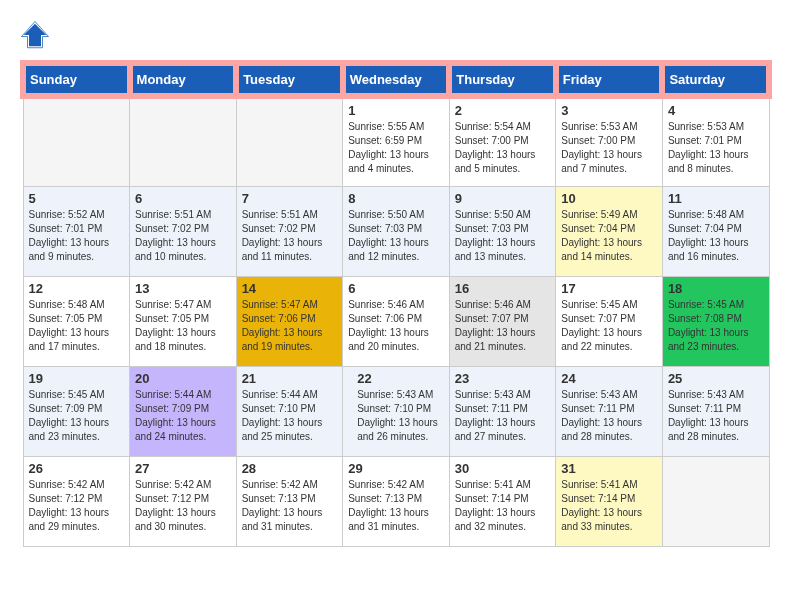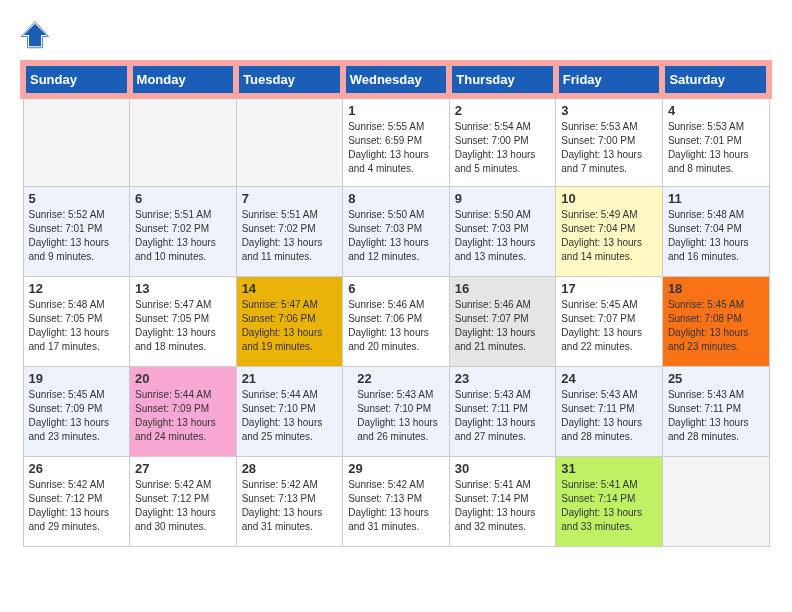--- a/index.html
+++ b/index.html
@@ -193,31 +193,31 @@
           <div class="day-info">Sunrise: 5:46 AM<br>Sunset: 7:06 PM<br>Daylight: 13 hours and 20 minutes.</div>
         </td>
         <td style="background: #e5e5e5;">
           <span class="day-num">16</span>
           <div class="day-info">Sunrise: 5:46 AM<br>Sunset: 7:07 PM<br>Daylight: 13 hours and 21 minutes.</div>
         </td>
         <td style="background: rgb(255, 255, 255);">
           <span class="day-num">17</span>
           <div class="day-info">Sunrise: 5:45 AM<br>Sunset: 7:07 PM<br>Daylight: 13 hours and 22 minutes.</div>
         </td>
-        <td style="background: #f97316; margin-left: 40px;">
+        <td style="background: #22c55e; margin-left: 40px;">
           <span class="day-num">18</span>
           <div class="day-info">Sunrise: 5:45 AM<br>Sunset: 7:08 PM<br>Daylight: 13 hours and 23 minutes.</div>
         </td>
       </tr>
       <tr>
         <td style="background: rgb(238, 243, 251);">
           <span class="day-num">19</span>
           <div class="day-info">Sunrise: 5:45 AM<br>Sunset: 7:09 PM<br>Daylight: 13 hours and 23 minutes.</div>
         </td>
-        <td style="background: #f9a8d4;">
+        <td style="background: #c4b5fd;">
           <span class="day-num">20</span>
           <div class="day-info">Sunrise: 5:44 AM<br>Sunset: 7:09 PM<br>Daylight: 13 hours and 24 minutes.</div>
         </td>
         <td style="background: rgb(238, 243, 251);">
           <span class="day-num">21</span>
           <div class="day-info">Sunrise: 5:44 AM<br>Sunset: 7:10 PM<br>Daylight: 13 hours and 25 minutes.</div>
         </td>
         <td style="background: rgb(238, 243, 251); padding-left: 14px;">
           <span class="day-num">22</span>
           <div class="day-info">Sunrise: 5:43 AM<br>Sunset: 7:10 PM<br>Daylight: 13 hours and 26 minutes.</div>
@@ -249,20 +249,20 @@
           <div class="day-info">Sunrise: 5:42 AM<br>Sunset: 7:13 PM<br>Daylight: 13 hours and 31 minutes.</div>
         </td>
         <td style="background: rgb(255, 255, 255);">
           <span class="day-num">29</span>
           <div class="day-info">Sunrise: 5:42 AM<br>Sunset: 7:13 PM<br>Daylight: 13 hours and 31 minutes.</div>
         </td>
         <td style="background: rgb(255, 255, 255);">
           <span class="day-num">30</span>
           <div class="day-info">Sunrise: 5:41 AM<br>Sunset: 7:14 PM<br>Daylight: 13 hours and 32 minutes.</div>
         </td>
-        <td style="background: #bef264;">
+        <td style="background: #fef9c3;">
           <span class="day-num">31</span>
           <div class="day-info">Sunrise: 5:41 AM<br>Sunset: 7:14 PM<br>Daylight: 13 hours and 33 minutes.</div>
         </td>
         <td class="empty"></td>
       </tr>
     </tbody>
 </table>
 
 </body></html>

